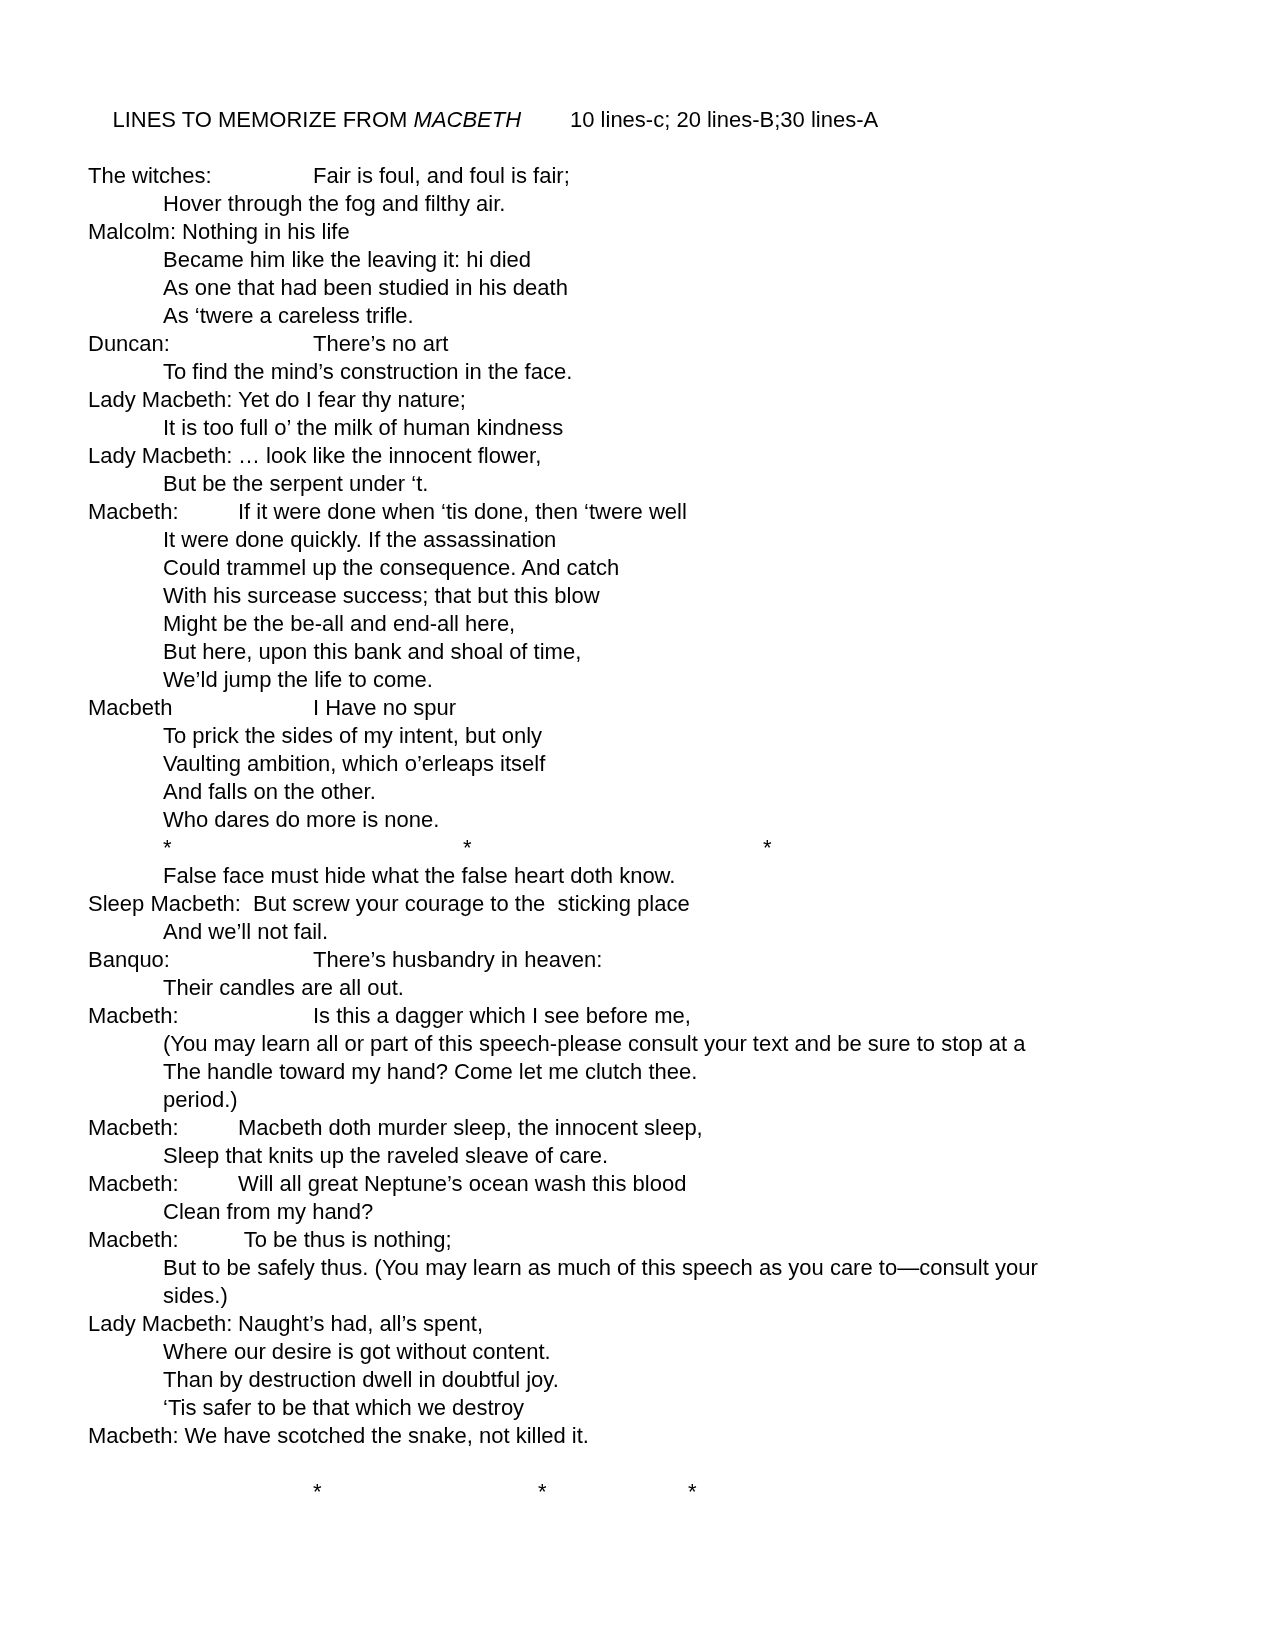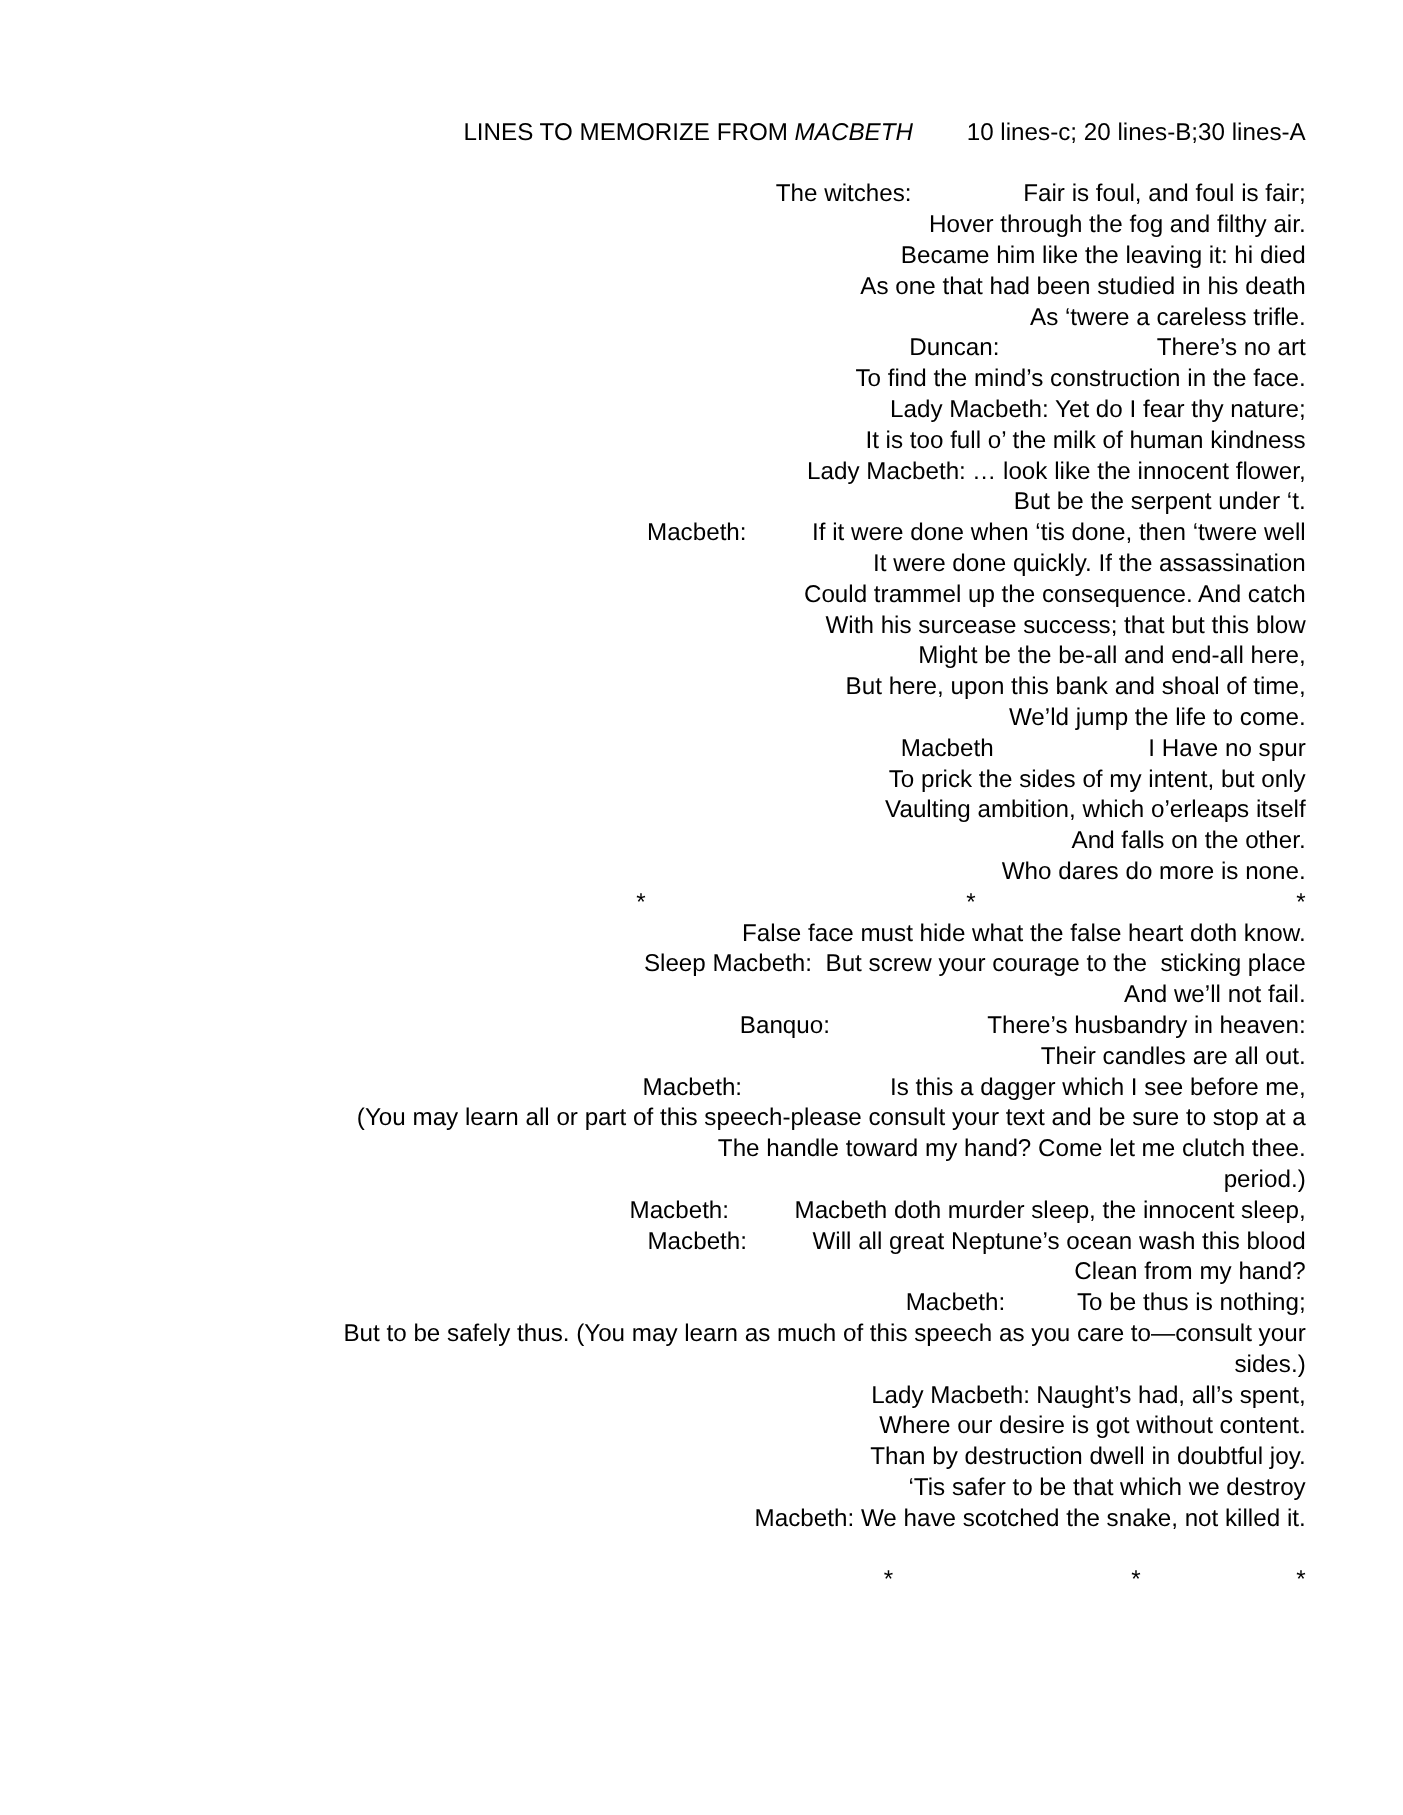--- a/index.html
+++ b/index.html
@@ -12,21 +12,20 @@
     width: 1275px;
     height: 1650px;
     box-sizing: border-box;
     padding: 78px 88px 0 88px;
     background: #ffffff;
     color: #000000;
     font-family: "Liberation Sans", sans-serif;
     font-size: 22px;
     line-height: 28px;
     overflow: hidden;
-    text-align: right;
   }
   .line {
     white-space: pre-wrap;
     -moz-tab-size: 12;
     tab-size: 12;
     tab-size: 75px;
     min-height: 28px;
   }
   .italic {
     font-style: italic;
@@ -35,20 +34,21 @@
 </head>
 <body>
 
 <div class="page">
   <div class="line">
     <span>LINES TO MEMORIZE FROM </span><span class="italic">MACBETH</span><span>        10 lines-c; 20 lines-B;30 lines-A</span>
   </div>
   <div>
       <div class="line">The witches:		Fair is foul, and foul is fair;</div>
       <div class="line">	Hover through the fog and filthy air.</div>
+      <div class="line">Malcolm: Nothing in his life</div>
       <div class="line">	Became him like the leaving it: hi died</div>
       <div class="line">	As one that had been studied in his death</div>
       <div class="line">	As ‘twere a careless trifle.</div>
       <div class="line">Duncan:		There’s no art</div>
       <div class="line">	To find the mind’s construction in the face.</div>
       <div class="line">Lady Macbeth:	Yet do I fear thy nature;</div>
       <div class="line">	It is too full o’ the milk of human kindness</div>
       <div class="line">Lady Macbeth:	… look like the innocent flower,</div>
       <div class="line">	But be the serpent under ‘t.</div>
       <div class="line">Macbeth:	If it were done when ‘tis done, then ‘twere well</div>
@@ -67,20 +67,21 @@
       <div class="line">	False face must hide what the false heart doth know.</div>
       <div class="line">Sleep Macbeth:  But screw your courage to the  sticking place</div>
       <div class="line">	And we’ll not fail.</div>
       <div class="line">Banquo:		There’s husbandry in heaven:</div>
       <div class="line">	Their candles are all out.</div>
       <div class="line">Macbeth:		Is this a dagger which I see before me,</div>
       <div class="line">	(You may learn all or part of this speech-please consult your text and be sure to stop at a</div>
       <div class="line">	The handle toward my hand? Come let me clutch thee.</div>
       <div class="line">	period.)</div>
       <div class="line">Macbeth:	Macbeth doth murder sleep, the innocent sleep,</div>
+      <div class="line">	Sleep that knits up the raveled sleave of care.</div>
       <div class="line">Macbeth:	Will all great Neptune’s ocean wash this blood</div>
       <div class="line">	Clean from my hand?</div>
       <div class="line">Macbeth:	 To be thus is nothing;</div>
       <div class="line">	But to be safely thus. (You may learn as much of this speech as you care to—consult your</div>
       <div class="line">	sides.)</div>
       <div class="line">Lady Macbeth:	Naught’s had, all’s spent,</div>
       <div class="line">	Where our desire is got without content.</div>
       <div class="line">	Than by destruction dwell in doubtful joy.</div>
       <div class="line">	‘Tis safer to be that which we destroy</div>
       <div class="line">Macbeth: We have scotched the snake, not killed it.</div>

